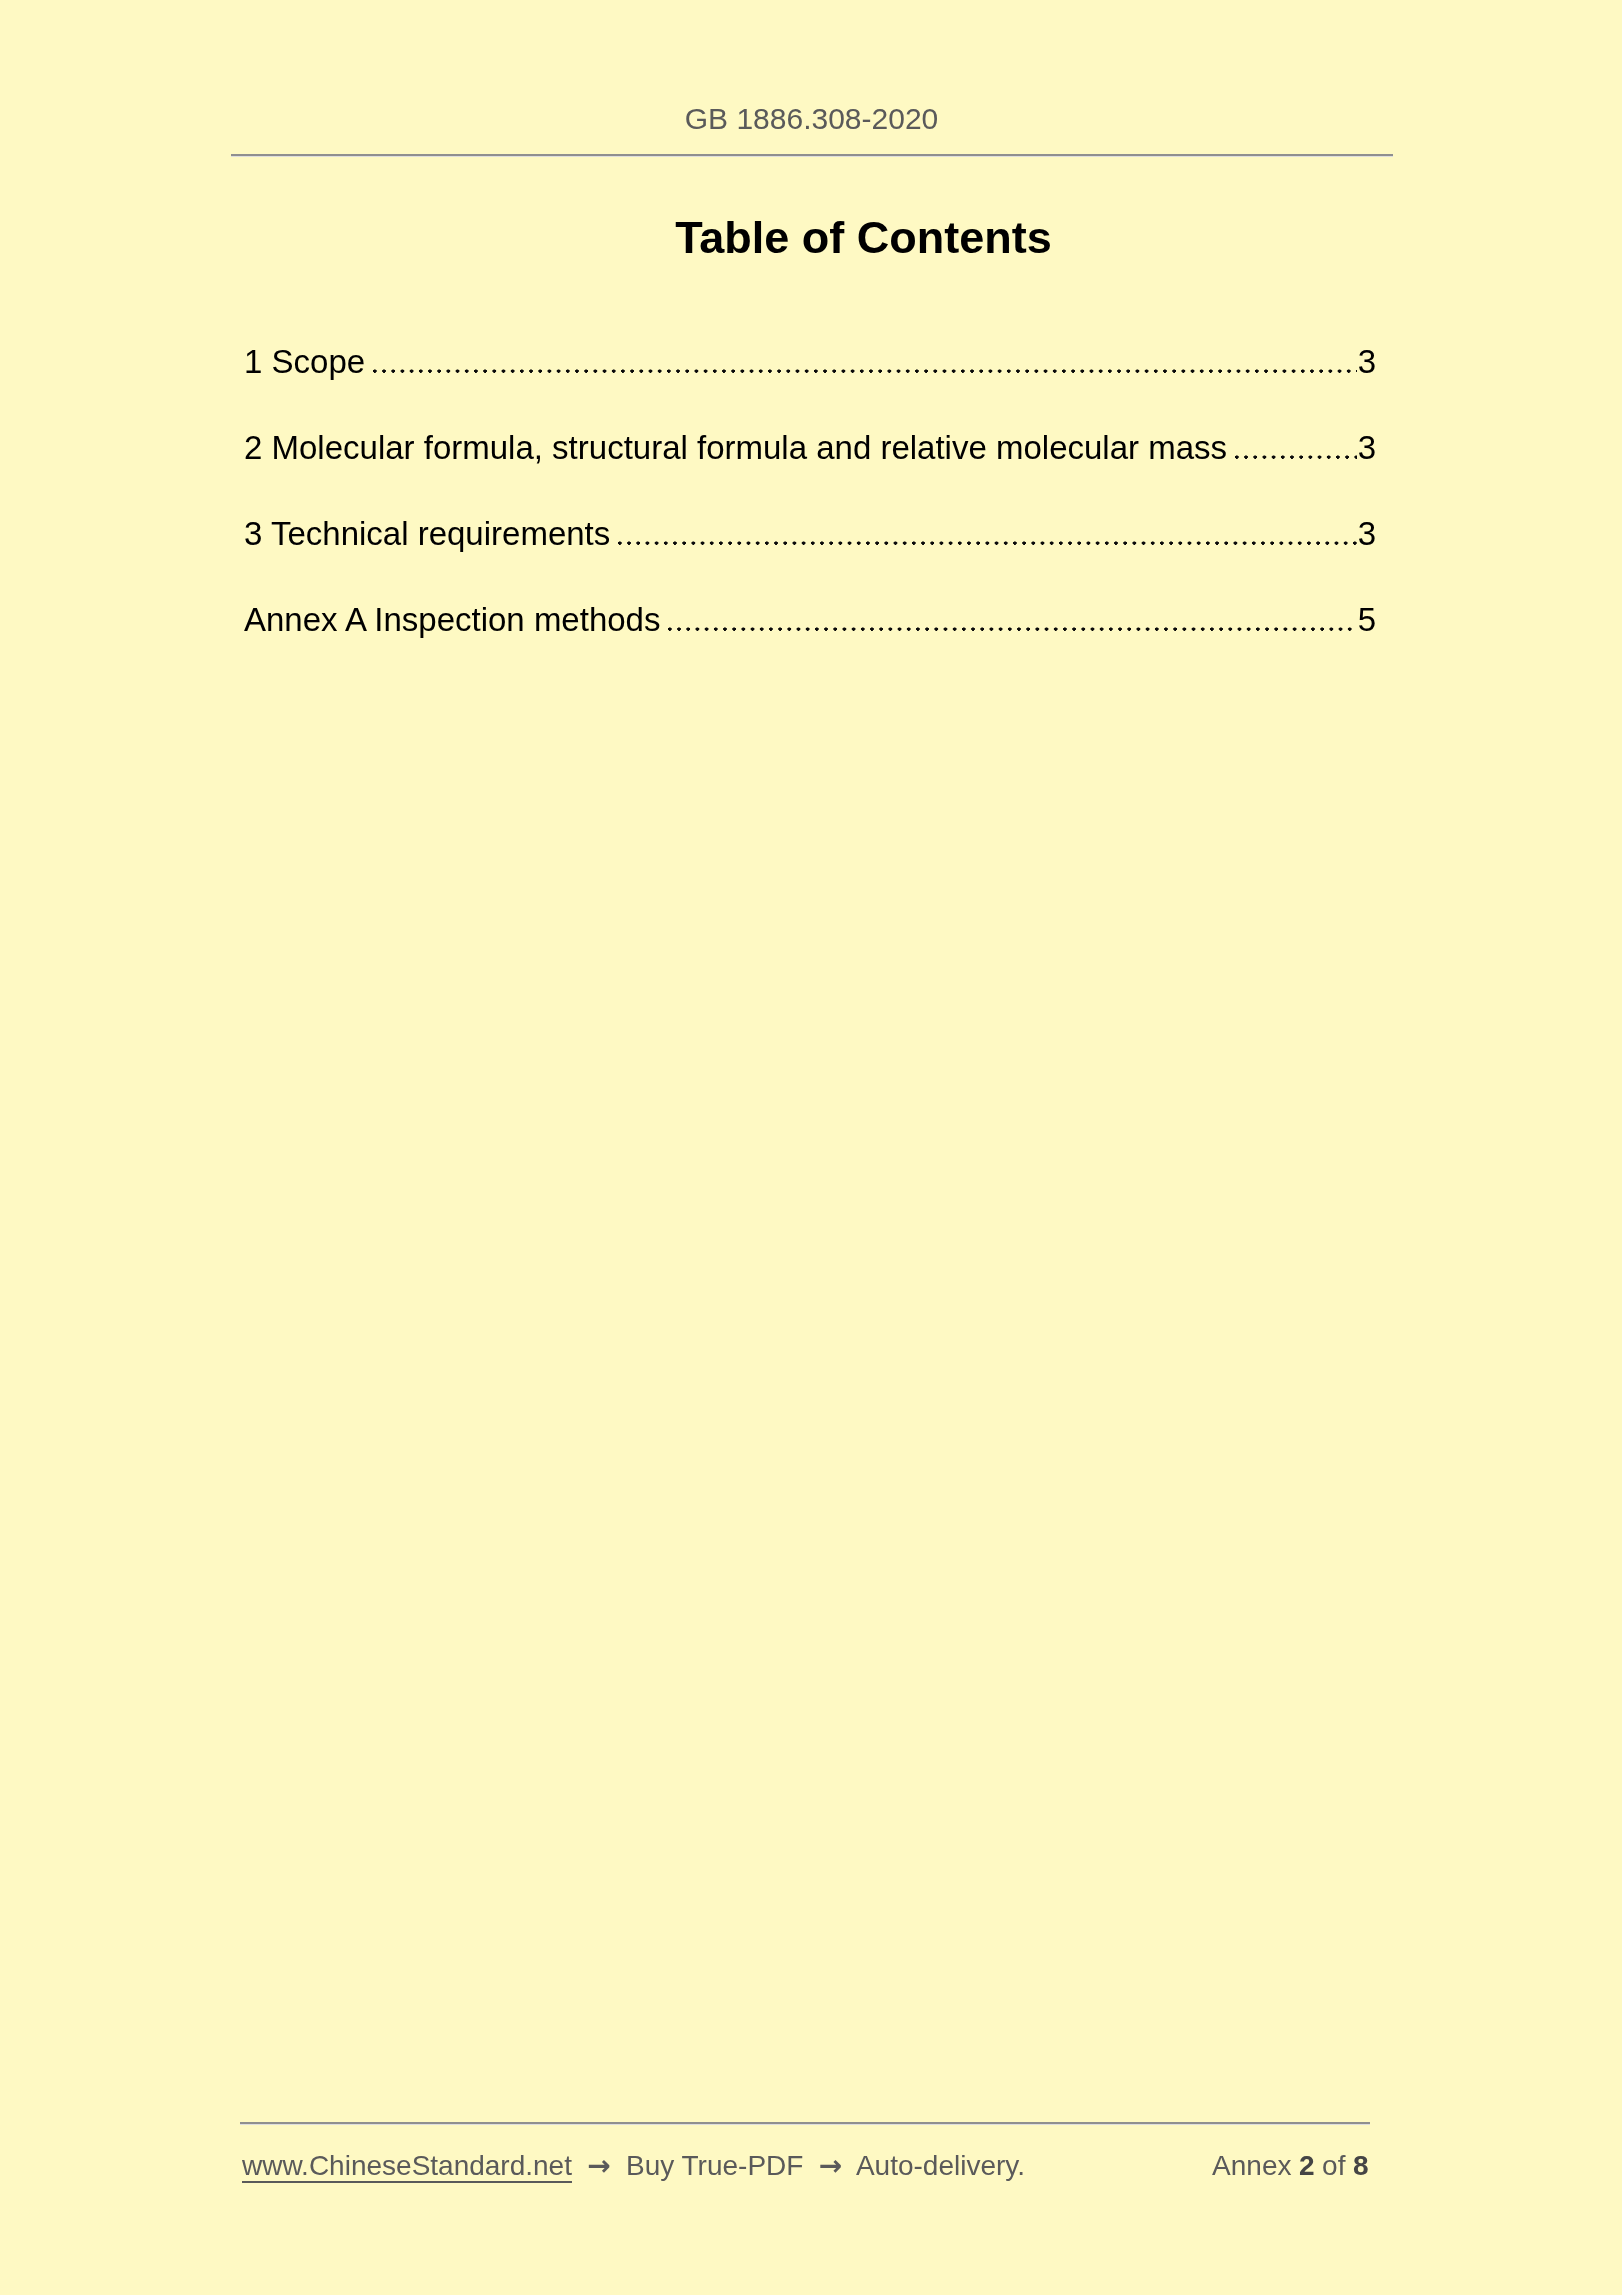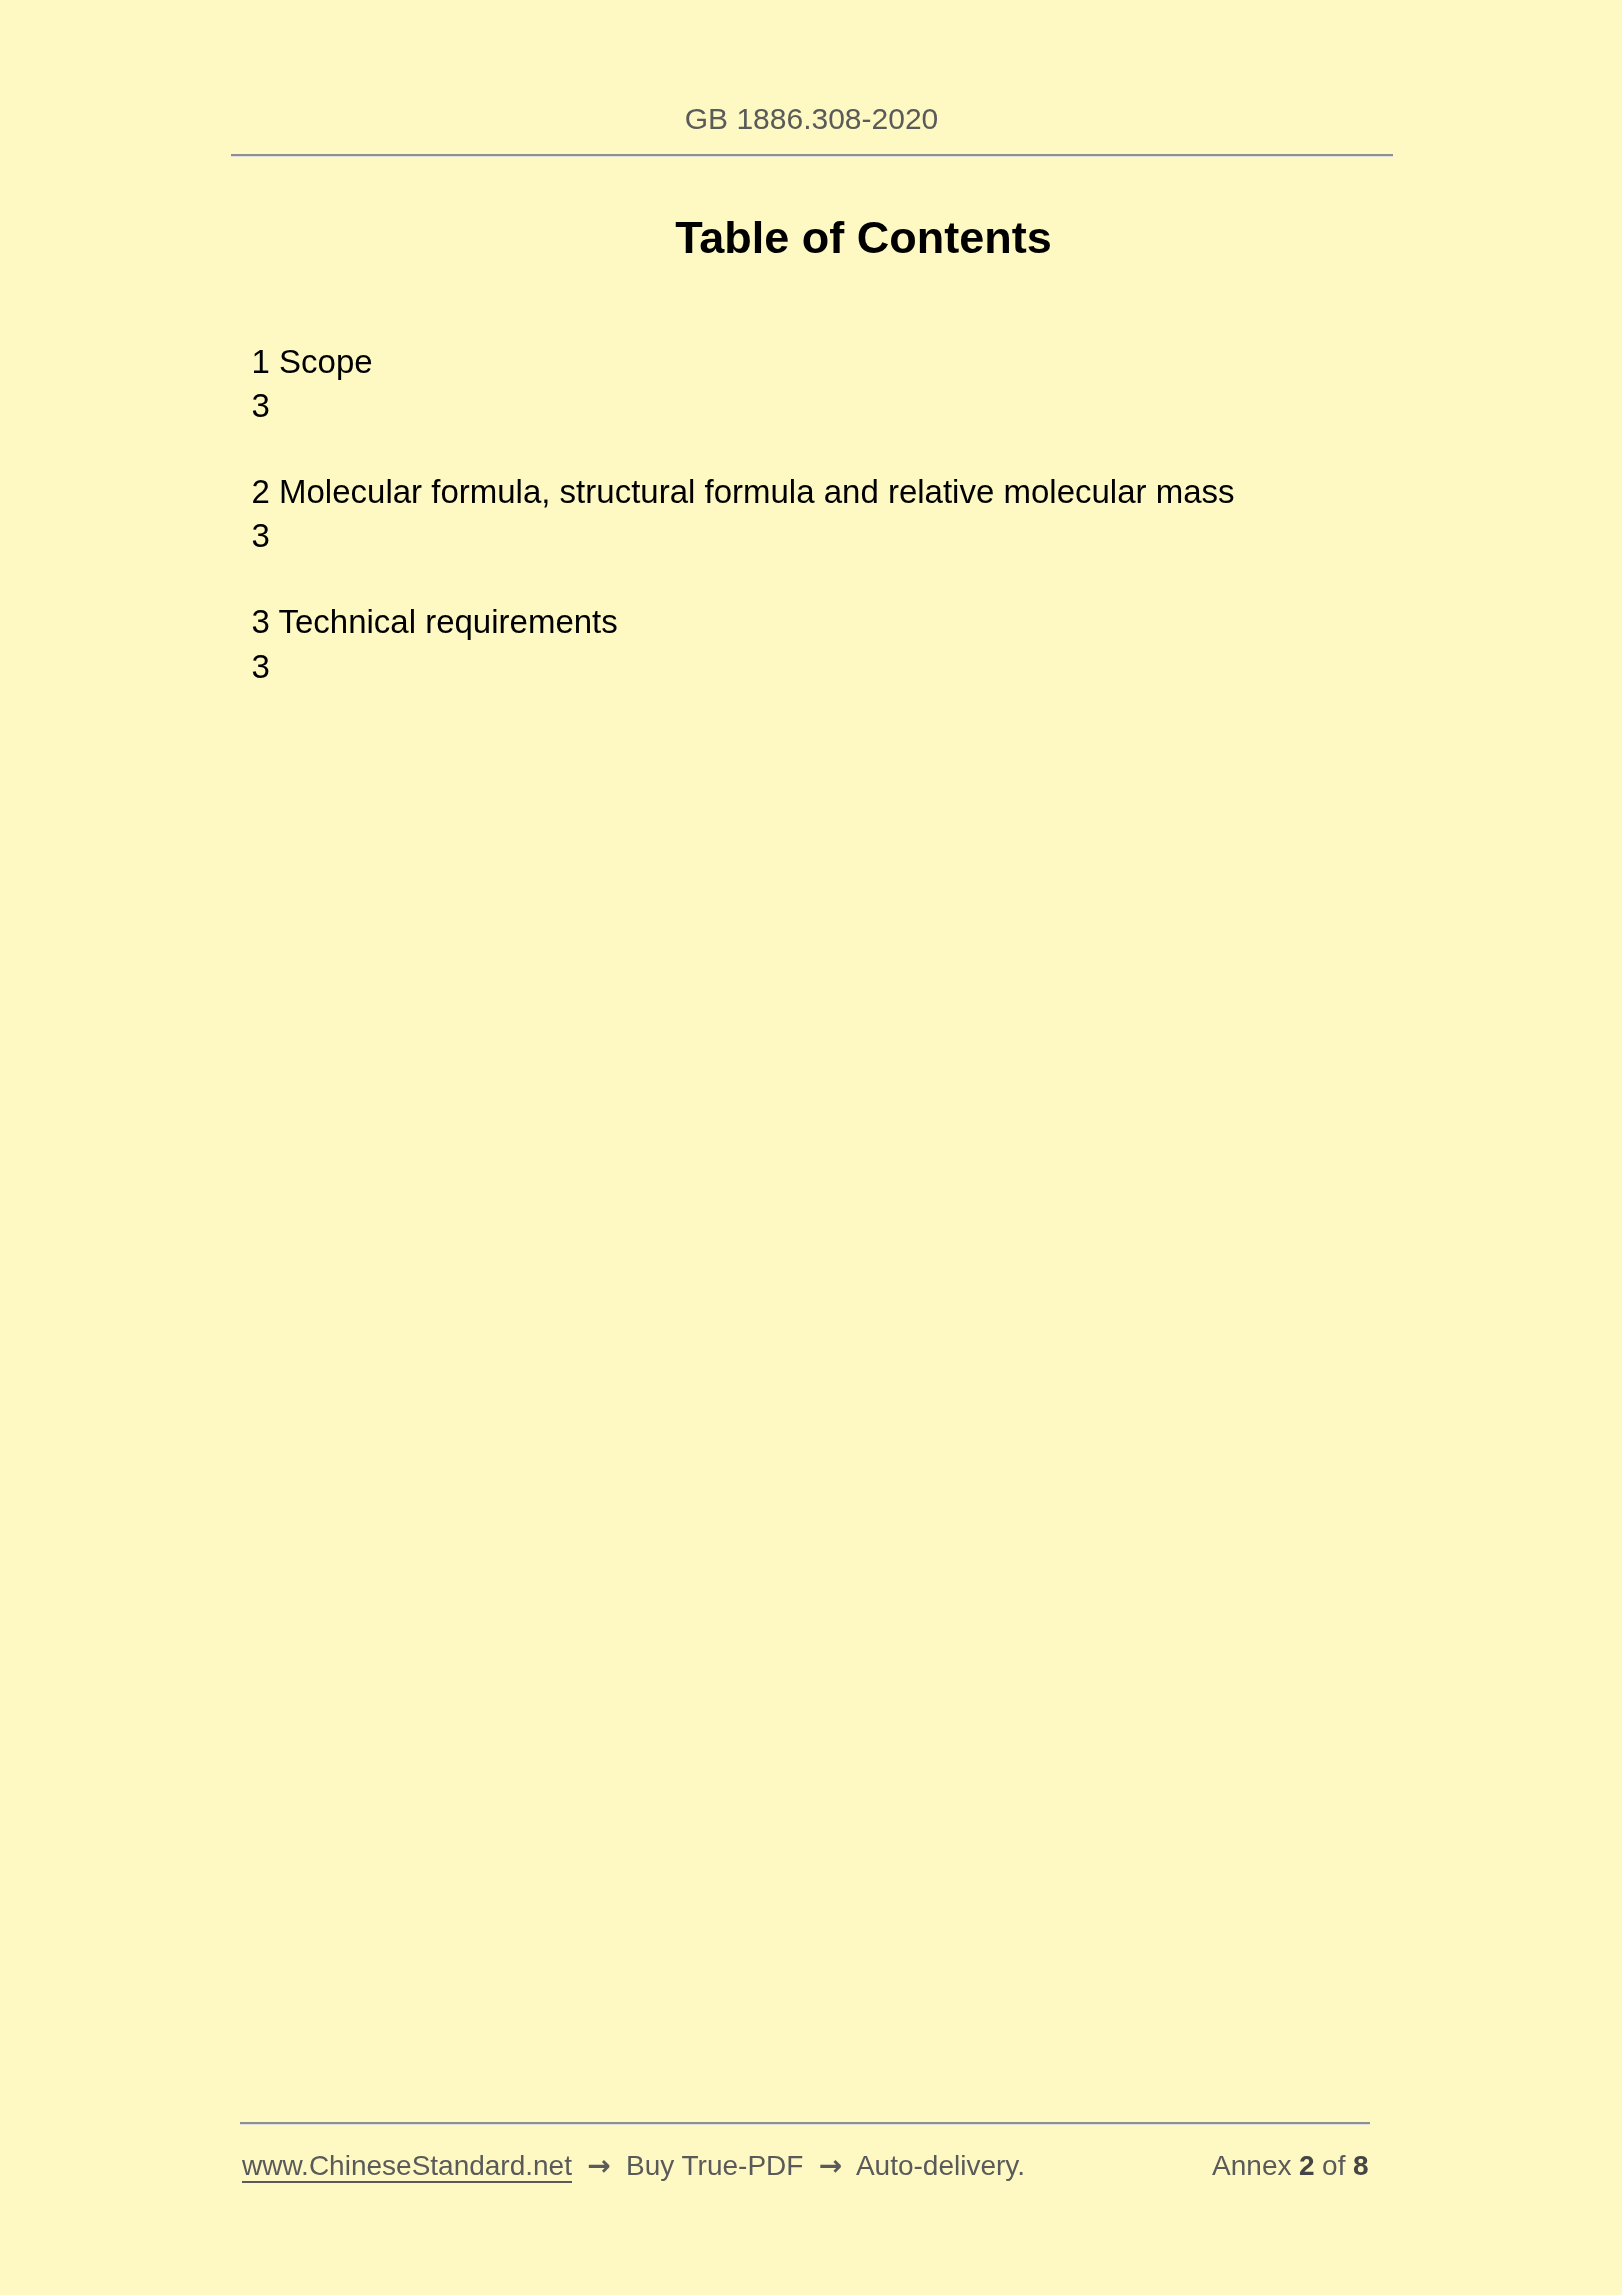--- a/index.html
+++ b/index.html
@@ -38,21 +38,20 @@
     position:absolute;
     top:342px; left:244px; right:247px;
   }
   .toc-row{
     display:flex;
     align-items:baseline;
     font-size:33px;
     line-height:40px;
     margin-bottom:46px;
     color:#000;
-    flex-direction:column;
   }
   .toc-label{white-space:nowrap;}
   .toc-leader{
     flex:1 1 auto;
     height:4.2px;
     margin:0 0.8px 0 7.5px;
     background-image:radial-gradient(circle at 1.8px 2.2px, #0a0a0a 1.6px, transparent 1.9px);
     background-size:9.2px 4.2px;
     background-repeat:repeat-x;
     background-position:left bottom;
@@ -115,20 +114,25 @@
     <span class="toc-leader"></span>
     <span class="toc-page">3</span>
   </div>
 
   <div class="toc-row">
     <span class="toc-label">3 Technical requirements</span>
     <span class="toc-leader"></span>
     <span class="toc-page">3</span>
   </div>
 
+  <div class="toc-row">
+    <span class="toc-label">Annex A Inspection methods</span>
+    <span class="toc-leader"></span>
+    <span class="toc-page">5</span>
+  </div>
 </div>
 
   <div class="rule footer-rule"></div>
 
   <div class="footer">
     <div class="footer-left">
       <a class="site-link">www.ChineseStandard.net</a>
       <span class="arrow">→</span>
       <span>Buy True-PDF</span>
       <span class="arrow">→</span>

